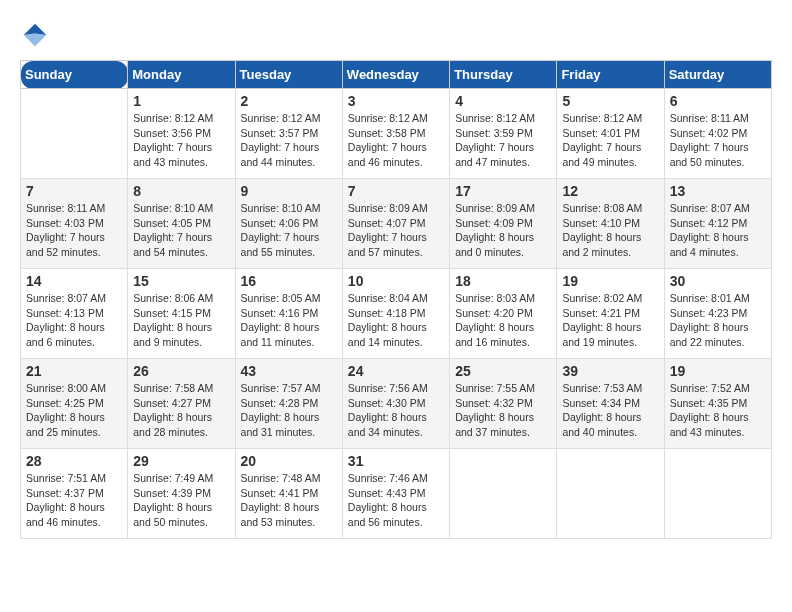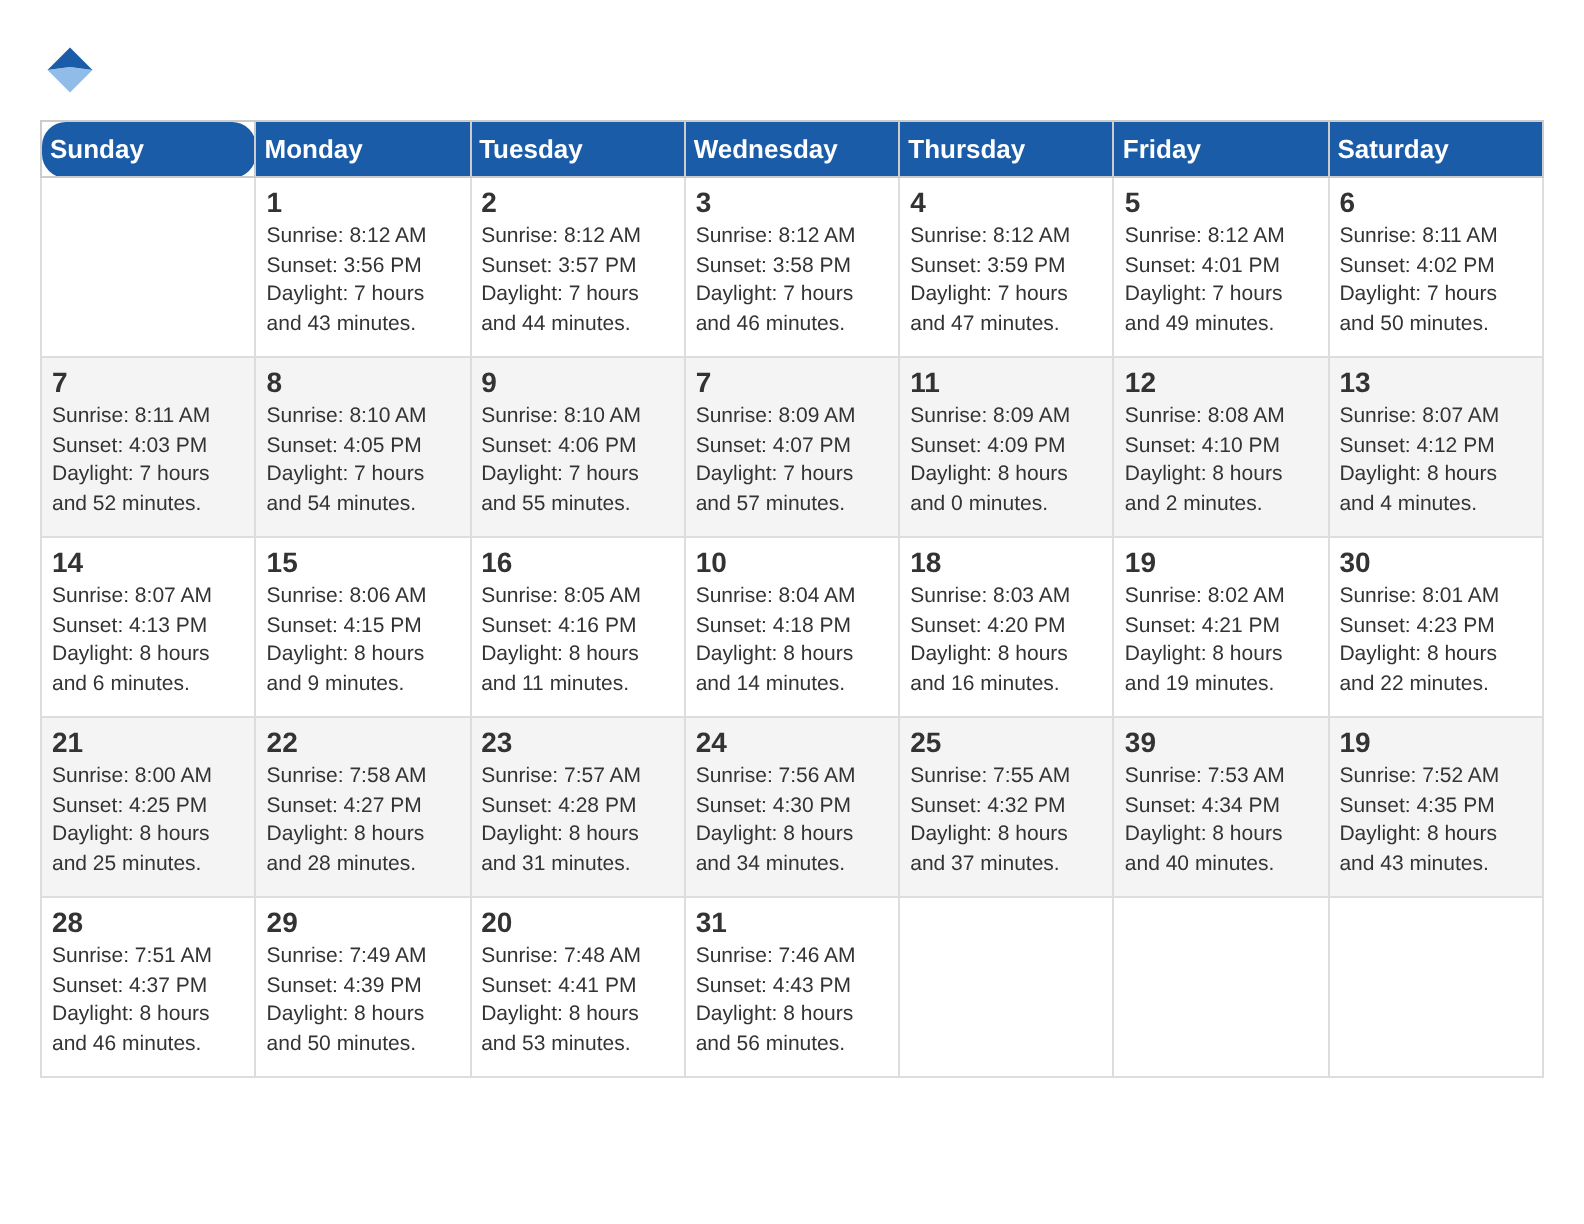--- a/index.html
+++ b/index.html
@@ -152,21 +152,21 @@
         </td>
         <td>
           <span class="day-number">9</span>
           <div class="day-info">Sunrise: 8:10 AM<br>Sunset: 4:06 PM<br>Daylight: 7 hours and 55 minutes.</div>
         </td>
         <td>
           <span class="day-number">7</span>
           <div class="day-info">Sunrise: 8:09 AM<br>Sunset: 4:07 PM<br>Daylight: 7 hours and 57 minutes.</div>
         </td>
         <td>
-          <span class="day-number">11</span>
+          <span class="day-number">17</span>
           <div class="day-info">Sunrise: 8:09 AM<br>Sunset: 4:09 PM<br>Daylight: 8 hours and 0 minutes.</div>
         </td>
         <td>
           <span class="day-number">12</span>
           <div class="day-info">Sunrise: 8:08 AM<br>Sunset: 4:10 PM<br>Daylight: 8 hours and 2 minutes.</div>
         </td>
         <td>
           <span class="day-number">13</span>
           <div class="day-info">Sunrise: 8:07 AM<br>Sunset: 4:12 PM<br>Daylight: 8 hours and 4 minutes.</div>
         </td>
@@ -200,25 +200,25 @@
           <span class="day-number">30</span>
           <div class="day-info">Sunrise: 8:01 AM<br>Sunset: 4:23 PM<br>Daylight: 8 hours and 22 minutes.</div>
         </td>
       </tr>
       <tr>
         <td>
           <span class="day-number">21</span>
           <div class="day-info">Sunrise: 8:00 AM<br>Sunset: 4:25 PM<br>Daylight: 8 hours and 25 minutes.</div>
         </td>
         <td>
-          <span class="day-number">22</span>
+          <span class="day-number">26</span>
           <div class="day-info">Sunrise: 7:58 AM<br>Sunset: 4:27 PM<br>Daylight: 8 hours and 28 minutes.</div>
         </td>
         <td>
-          <span class="day-number">23</span>
+          <span class="day-number">43</span>
           <div class="day-info">Sunrise: 7:57 AM<br>Sunset: 4:28 PM<br>Daylight: 8 hours and 31 minutes.</div>
         </td>
         <td>
           <span class="day-number">24</span>
           <div class="day-info">Sunrise: 7:56 AM<br>Sunset: 4:30 PM<br>Daylight: 8 hours and 34 minutes.</div>
         </td>
         <td>
           <span class="day-number">25</span>
           <div class="day-info">Sunrise: 7:55 AM<br>Sunset: 4:32 PM<br>Daylight: 8 hours and 37 minutes.</div>
         </td>

